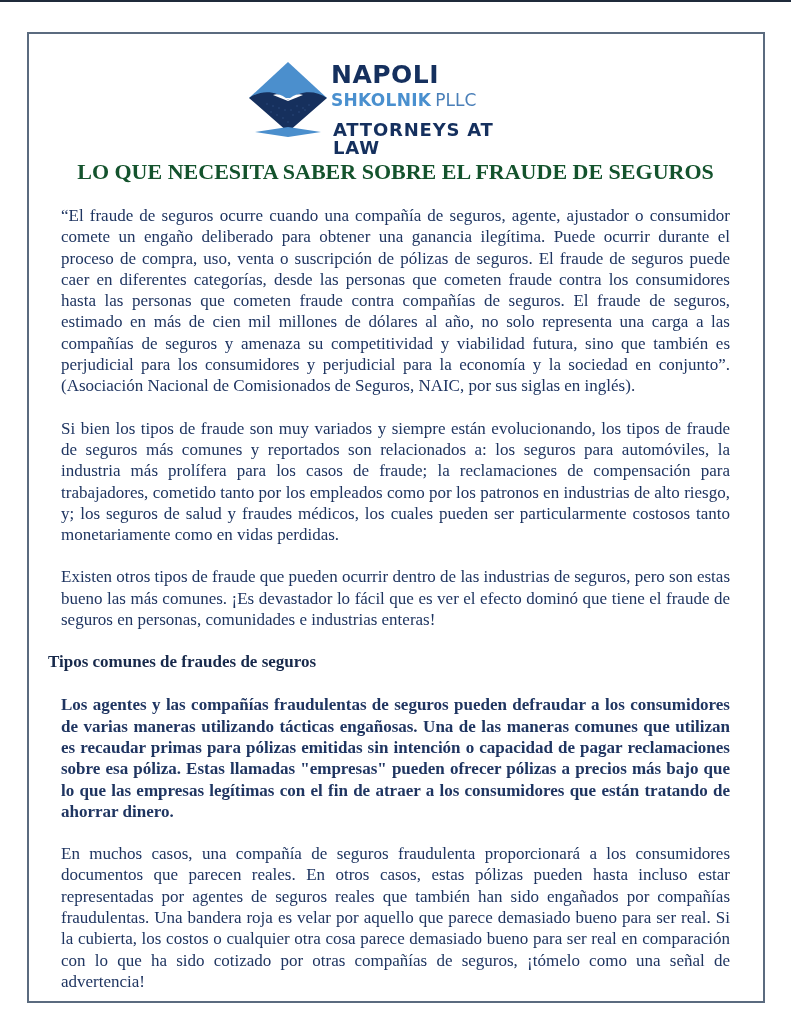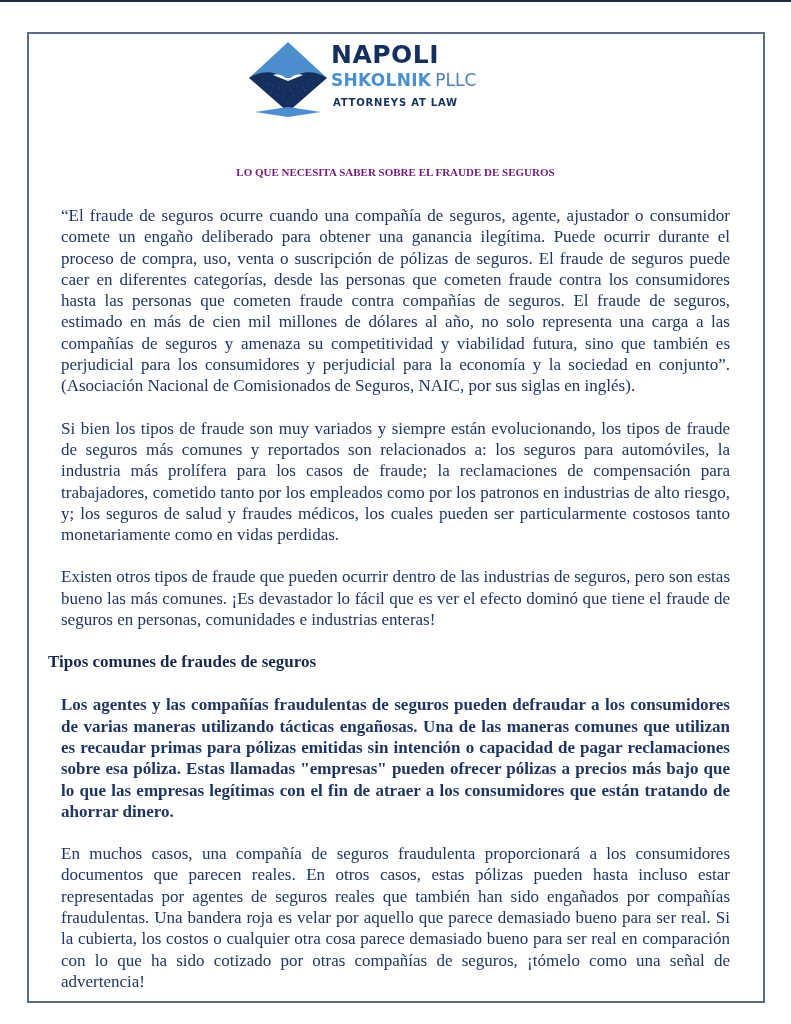--- a/index.html
+++ b/index.html
@@ -26,21 +26,21 @@
       left: 27px;
       top: 32px;
       width: 734px;
       height: 967px;
       border: 2px solid #5b6b7f;
       box-sizing: content-box;
     }
     .logo {
       position: absolute;
       left: 247px;
-      top: 40px;
+      top: 60px;
       width: 300px;
       height: 78px;
     }
     .logo-mark {
       position: absolute;
       left: 0;
       top: 0;
       width: 82px;
       height: 78px;
     }
@@ -68,44 +68,44 @@
       letter-spacing: 0.3px;
     }
     .logo-line2 .suffix {
       font-weight: normal;
       color: #4a7fb8;
       margin-left: 4px;
       letter-spacing: 0px;
     }
     .logo-line3 {
       font-weight: bold;
-      font-size: 10px;
+      font-size: 18px;
       line-height: 18px;
       color: #15305e;
       letter-spacing: 0.8px;
-      margin-top: 1px;
+      margin-top: 8px;
       margin-left: 2px;
     }
     .content {
       position: absolute;
       left: 48px;
       top: 160px;
       width: 695px;
       color: #1f3561;
       font-size: 17px;
       line-height: 21.3px;
     }
     .title {
       text-align: center;
       font-weight: bold;
-      font-size: 11px;
+      font-size: 22px;
       line-height: 22px;
       margin: 0;
       padding-top: 1px;
-      color: #701a75;
+      color: #14532d;
       letter-spacing: 0px;
     }
     .para {
       margin: 13px;
       text-align: justify;
       text-align-last: left;
     }
     .p1 { margin-top: 22px; }
     .p2 { margin-top: 21px; }
     .p3 { margin-top: 21px; }

